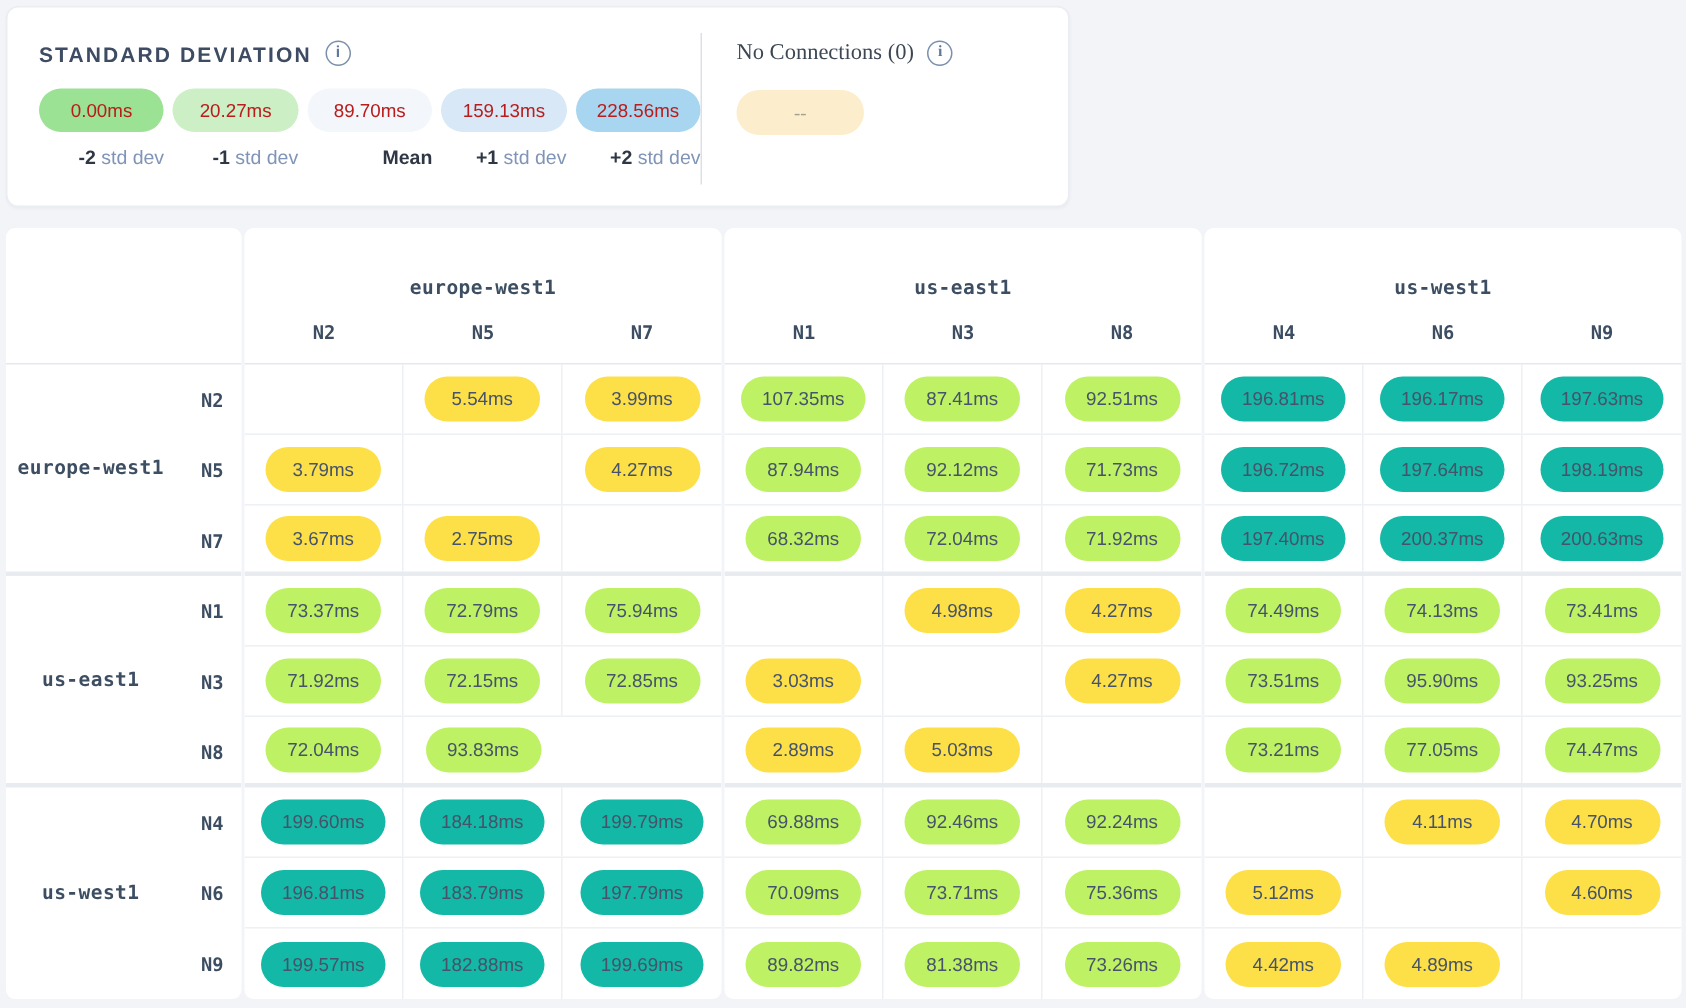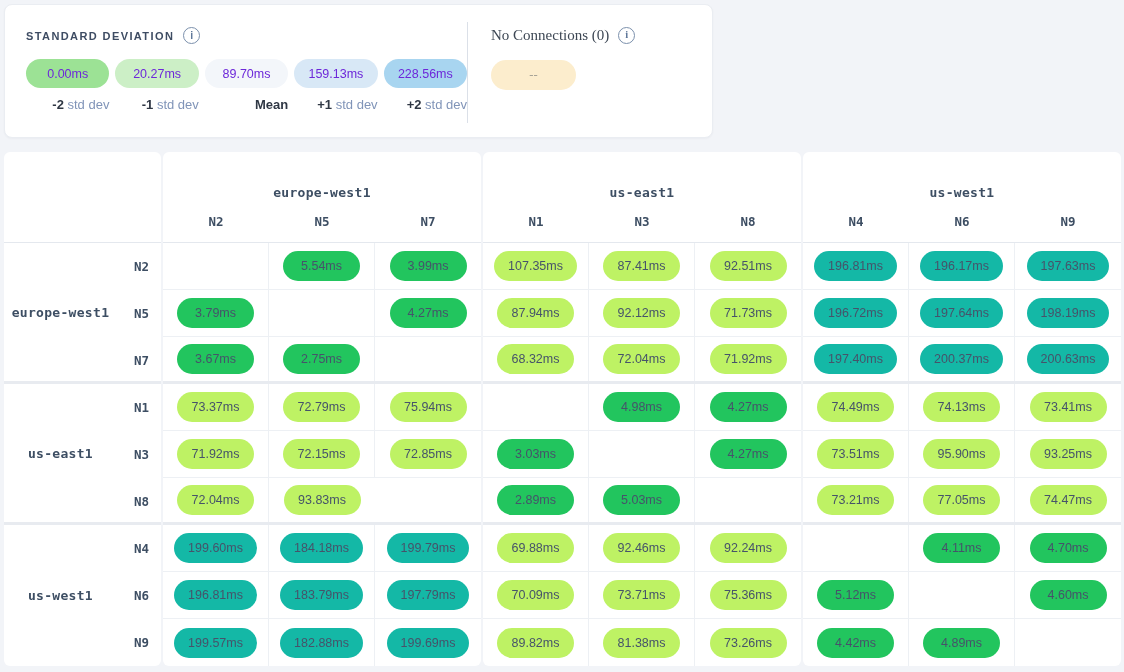--- a/index.html
+++ b/index.html
@@ -5,27 +5,27 @@
   * { margin:0; padding:0; box-sizing:border-box; }
   html,body { width:1124px; height:672px; overflow:hidden; background:#f2f4f8;
     font-family:"Liberation Sans", sans-serif; }
 
   
   .legend-card { position:absolute; left:4px; top:4px; width:709px; height:134px;
     background:#fff; border:1px solid #eaedf2; border-radius:8px;
     box-shadow:0 1px 2px rgba(40,50,70,.04); display:flex; }
   .legend-left { padding:22px 0 0 21px; width:462px; }
   .legend-title-row { display:flex; align-items:center; gap:9px; margin-bottom:15px; }
-  .legend-title { font-size:11px; font-weight:bold; letter-spacing:1.4px; color:#3e4c63; }
+  .legend-title { font-size:14px; font-weight:bold; letter-spacing:1.4px; color:#3e4c63; }
   .info-icon { width:17px; height:17px; border:1.5px solid #7b90ac; border-radius:50%;
     color:#60789a; font-size:10.5px; font-weight:bold; display:inline-flex;
     align-items:center; justify-content:center; line-height:1; cursor:pointer; flex:0 0 auto; }
   .legend-pills, .legend-labels { display:flex; gap:6px; }
   .legend-pill { width:85px; height:29px; border-radius:15px; display:flex;
-    align-items:center; justify-content:center; font-size:12.5px; color:#6d28d9; }
+    align-items:center; justify-content:center; font-size:12.5px; color:#b91c1c; }
   .legend-labels { margin-top:9px; }
   .legend-label { width:85px; text-align:right; font-size:13px; color:#8094b8; }
   .legend-label b { color:#2f3744; font-weight:bold; }
   .legend-divider { width:1px; background:#dbe0e8; margin:17px 0 14px 0; }
   .legend-right { padding:22px 0 0 23px;font-family:Liberation Serif, serif; }
   .noconn-title-row { display:flex; align-items:center; gap:9px; margin-bottom:16px; }
   .noconn-title { font-size:15px; color:#3d4754; }
   .noconn-pill { width:85px; height:30px; border-radius:15px; display:flex;
     align-items:center; justify-content:center; font-size:12.5px; color:#a3a094; }
 
@@ -55,21 +55,21 @@
   .m-row { height:47px; display:grid; grid-template-columns:repeat(3,1fr);
     border-bottom:1px solid #edf0f4; }
   .m-row.gsep { border-bottom:3px solid #e8ebf0;text-align:center; }
   .m-row.lastrow { border-bottom:none; }
   .m-cell { display:flex; align-items:center; justify-content:center;
     border-right:1px solid #edf0f4; cursor:pointer; }
   .m-cell.lastcol { border-right:none; }
   .pill { min-width:77px; height:30px; padding:0 14px; border-radius:15px;
     display:inline-flex; align-items:center; justify-content:center;
     font-size:12.5px; color:#46536a; }
-  .pill.green   { background:#22c55e; }
+  .pill.green   { background:#fde047; }
   .pill.neutral { background:#bef264; }
   .pill.blue    { background:#14b8a6; }
 </style>
 </head>
 <body>
 
 <div class="legend-card">
   <div class="legend-left">
     <div class="legend-title-row">
       <span class="legend-title">STANDARD DEVIATION</span>

